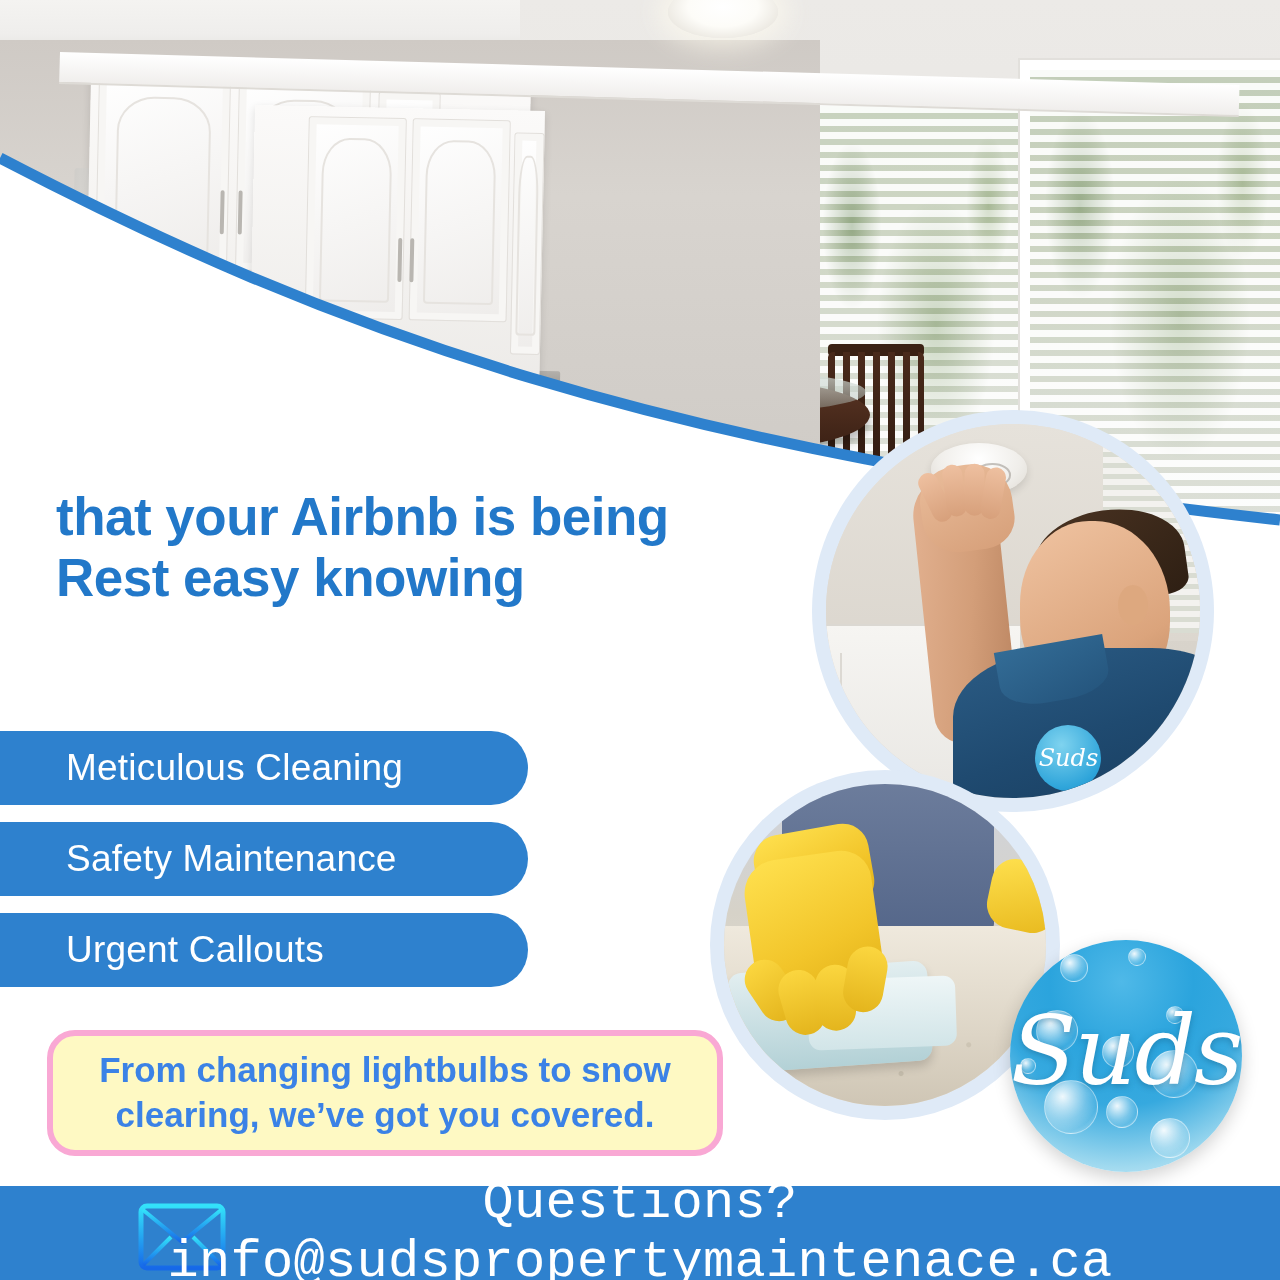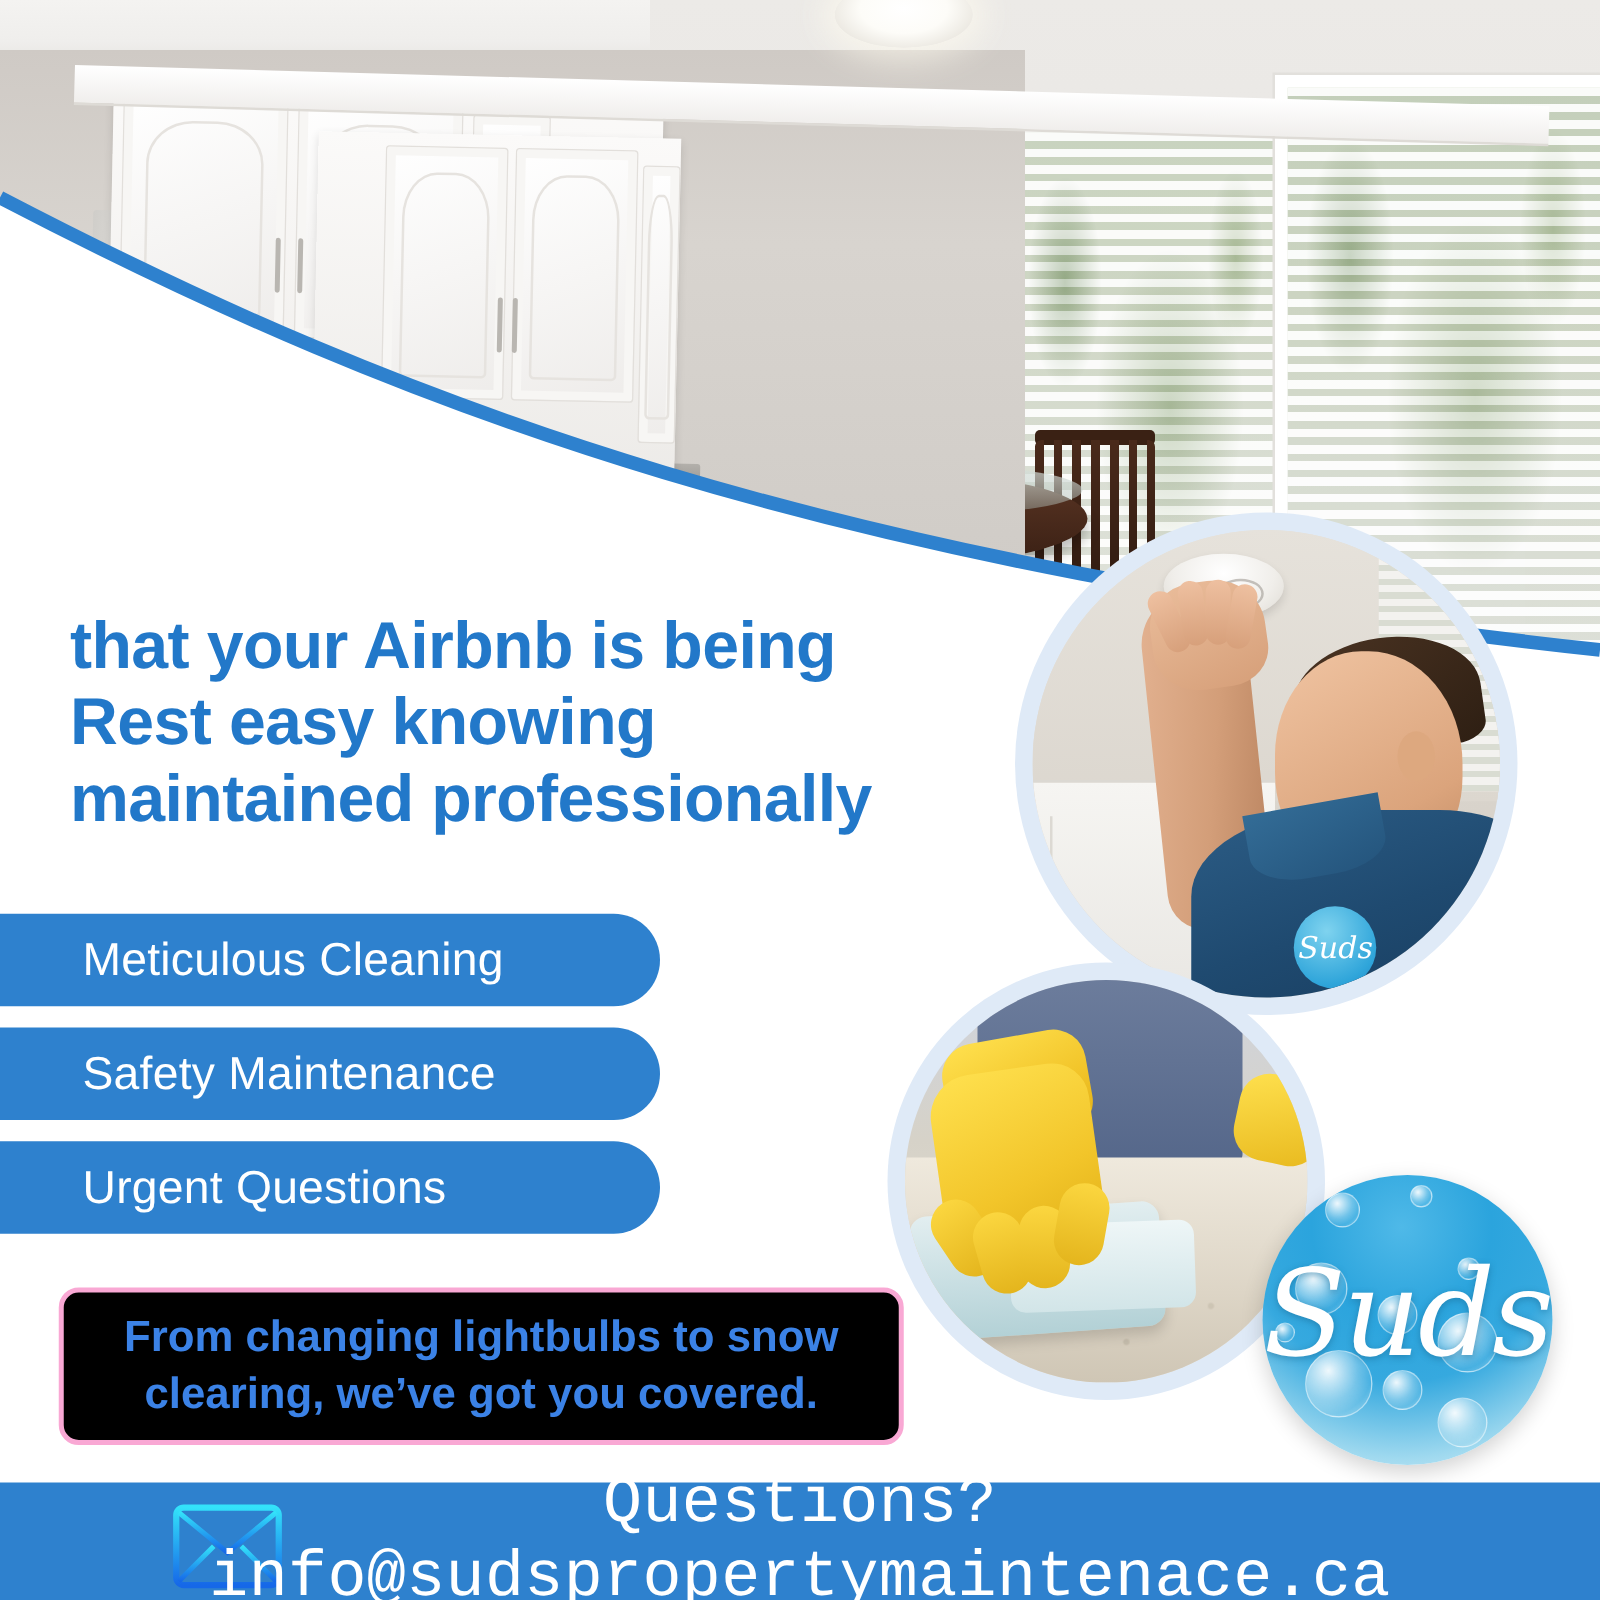--- a/index.html
+++ b/index.html
@@ -86,21 +86,21 @@
     background:#2E81CE;border-radius:0 40px 40px 0;width:568px;
     display:flex;align-items:center;
   }
   .pill-label{
     margin-left:106px;color:#ffffff;font-size:37px;font-weight:normal;letter-spacing:.2px;
   }
 
   
   .tagbox{
     position:absolute;left:47px;top:1030px;width:676px;height:126px;
-    border:4px solid #f9a8d4;border-radius:16px;background:#000000;
+    border:6px solid #f9a8d4;border-radius:28px;background:#fef9c3;
     display:flex;align-items:center;justify-content:center;text-align:center;
     box-sizing:border-box;
   }
   .tagbox-text{
     color:#3B82E6;font-size:35px;font-weight:bold;line-height:1.28;
   }
 
   
   .circ{position:absolute;border-radius:50%;overflow:hidden;}
   .circ-ring{position:absolute;border-radius:50%;background:#dfeaf7;}
@@ -283,32 +283,31 @@
       <div class="glove-f" style="left:-6px;top:96px;transform:rotate(-26deg);"></div>
       <div class="glove-f" style="left:22px;top:112px;transform:rotate(-8deg);"></div>
       <div class="glove-f" style="left:56px;top:112px;transform:rotate(6deg);"></div>
       <div class="glove-f" style="left:88px;top:98px;transform:rotate(18deg);"></div>
     </div>
   </div>
 
   <div class="headline">
     <span>that your Airbnb is being</span>
     <span>Rest easy knowing</span>
-    <span>maintained professionally</span>
   </div>
 
   <div class="pills">
     <div class="pill">
       <span class="pill-label">Meticulous Cleaning</span>
     </div>
     <div class="pill">
       <span class="pill-label">Safety Maintenance</span>
     </div>
     <div class="pill">
-      <span class="pill-label">Urgent Questions</span>
+      <span class="pill-label">Urgent Callouts</span>
     </div>
   </div>
 
   <div class="tagbox">
     <div class="tagbox-text">
       <span>From changing lightbulbs to snow</span><br>
       <span>clearing, we’ve got you covered.</span>
     </div>
   </div>
 

